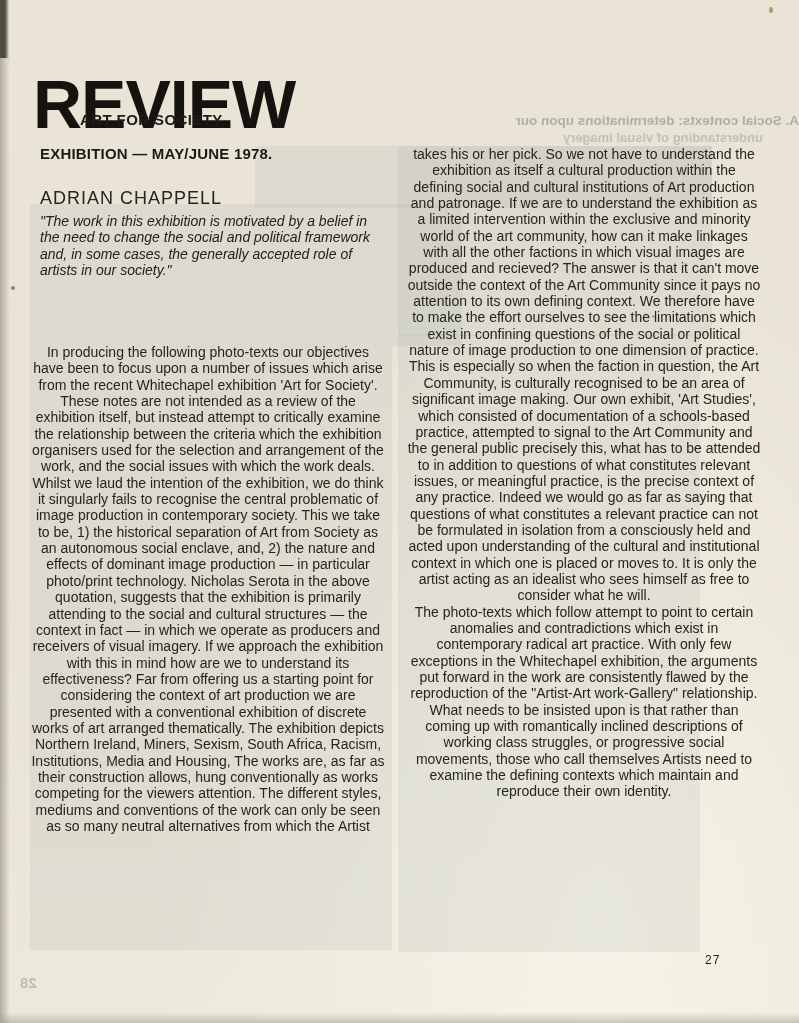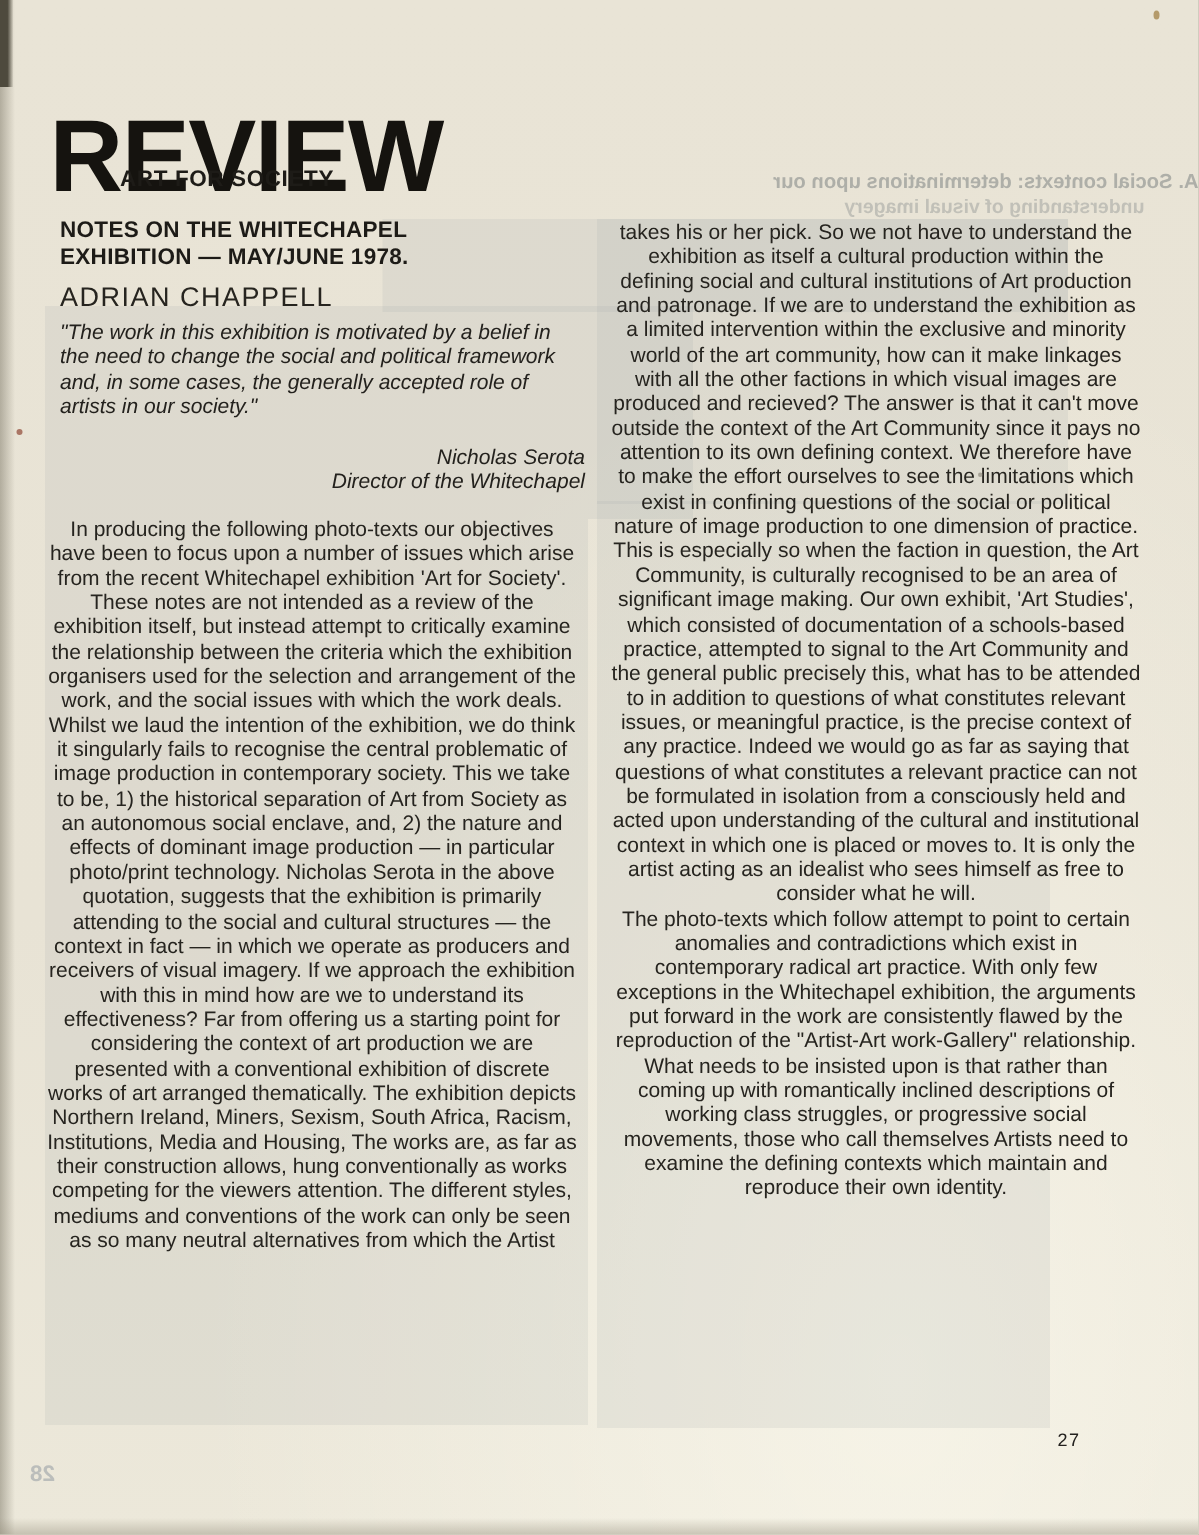--- a/index.html
+++ b/index.html
@@ -76,30 +76,25 @@
   <div class="shade" id="shade5"></div>
 
   <div class="ghost" id="ghost1">A. Social contexts: determinations upon our</div>
   <div class="ghost" id="ghost2">understanding of visual imagery</div>
   <div class="ghost" id="ghost-pnum">28</div>
 
   <h1 class="abs page-title">REVIEW</h1>
 
   <div class="abs h-section">ART FOR SOCIETY</div>
   <div class="abs h-sub">
-    <div>NOTES ON THE WHITECHAPEL</div>
     <div>EXHIBITION — MAY/JUNE 1978.</div>
   </div>
   <div class="abs author">ADRIAN CHAPPELL</div>
 
   <div class="abs pull-quote">"The work in this exhibition is motivated by a belief in the need to change the social and political framework and, in some cases, the generally accepted role of artists in our society."</div>
-  <div class="abs attribution">
-    <div>Nicholas Serota</div>
-    <div>Director of the Whitechapel</div>
-  </div>
 
   <div class="abs col col-left">
     <p>In producing the following photo-texts our objectives have been to focus upon a number of issues which arise from the recent Whitechapel exhibition 'Art for Society'. These notes are not intended as a review of the exhibition itself, but instead attempt to critically examine the relationship between the criteria which the exhibition organisers used for the selection and arrangement of the work, and the social issues with which the work deals. Whilst we laud the intention of the exhibition, we do think it singularly fails to recognise the central problematic of image production in contemporary society. This we take to be, 1) the historical separation of Art from Society as an autonomous social enclave, and, 2) the nature and effects of dominant image production — in particular photo/print technology. Nicholas Serota in the above quotation, suggests that the exhibition is primarily attending to the social and cultural structures — the context in fact — in which we operate as producers and receivers of visual imagery. If we approach the exhibition with this in mind how are we to understand its effectiveness? Far from offering us a starting point for considering the context of art production we are presented with a conventional exhibition of discrete works of art arranged thematically. The exhibition depicts Northern Ireland, Miners, Sexism, South Africa, Racism, Institutions, Media and Housing, The works are, as far as their construction allows, hung conventionally as works competing for the viewers attention. The different styles, mediums and conventions of the work can only be seen as so many neutral alternatives from which the Artist</p>
   </div>
   <div class="abs col col-right">
     <p>takes his or her pick. So we not have to understand the exhibition as itself a cultural production within the defining social and cultural institutions of Art production and patronage. If we are to understand the exhibition as a limited intervention within the exclusive and minority world of the art community, how can it make linkages with all the other factions in which visual images are produced and recieved? The answer is that it can't move outside the context of the Art Community since it pays no attention to its own defining context. We therefore have to make the effort ourselves to see the limitations which exist in confining questions of the social or political nature of image production to one dimension of practice. This is especially so when the faction in question, the Art Community, is culturally recognised to be an area of significant image making. Our own exhibit, 'Art Studies', which consisted of documentation of a schools-based practice, attempted to signal to the Art Community and the general public precisely this, what has to be attended to in addition to questions of what constitutes relevant issues, or meaningful practice, is the precise context of any practice. Indeed we would go as far as saying that questions of what constitutes a relevant practice can not be formulated in isolation from a consciously held and acted upon understanding of the cultural and institutional context in which one is placed or moves to. It is only the artist acting as an idealist who sees himself as free to consider what he will.</p>
     <p>The photo-texts which follow attempt to point to certain anomalies and contradictions which exist in contemporary radical art practice. With only few exceptions in the Whitechapel exhibition, the arguments put forward in the work are consistently flawed by the reproduction of the "Artist-Art work-Gallery" relationship. What needs to be insisted upon is that rather than coming up with romantically inclined descriptions of working class struggles, or progressive social movements, those who call themselves Artists need to examine the defining contexts which maintain and reproduce their own identity.</p>
   </div>
 
   <div class="abs page-number">27</div>

